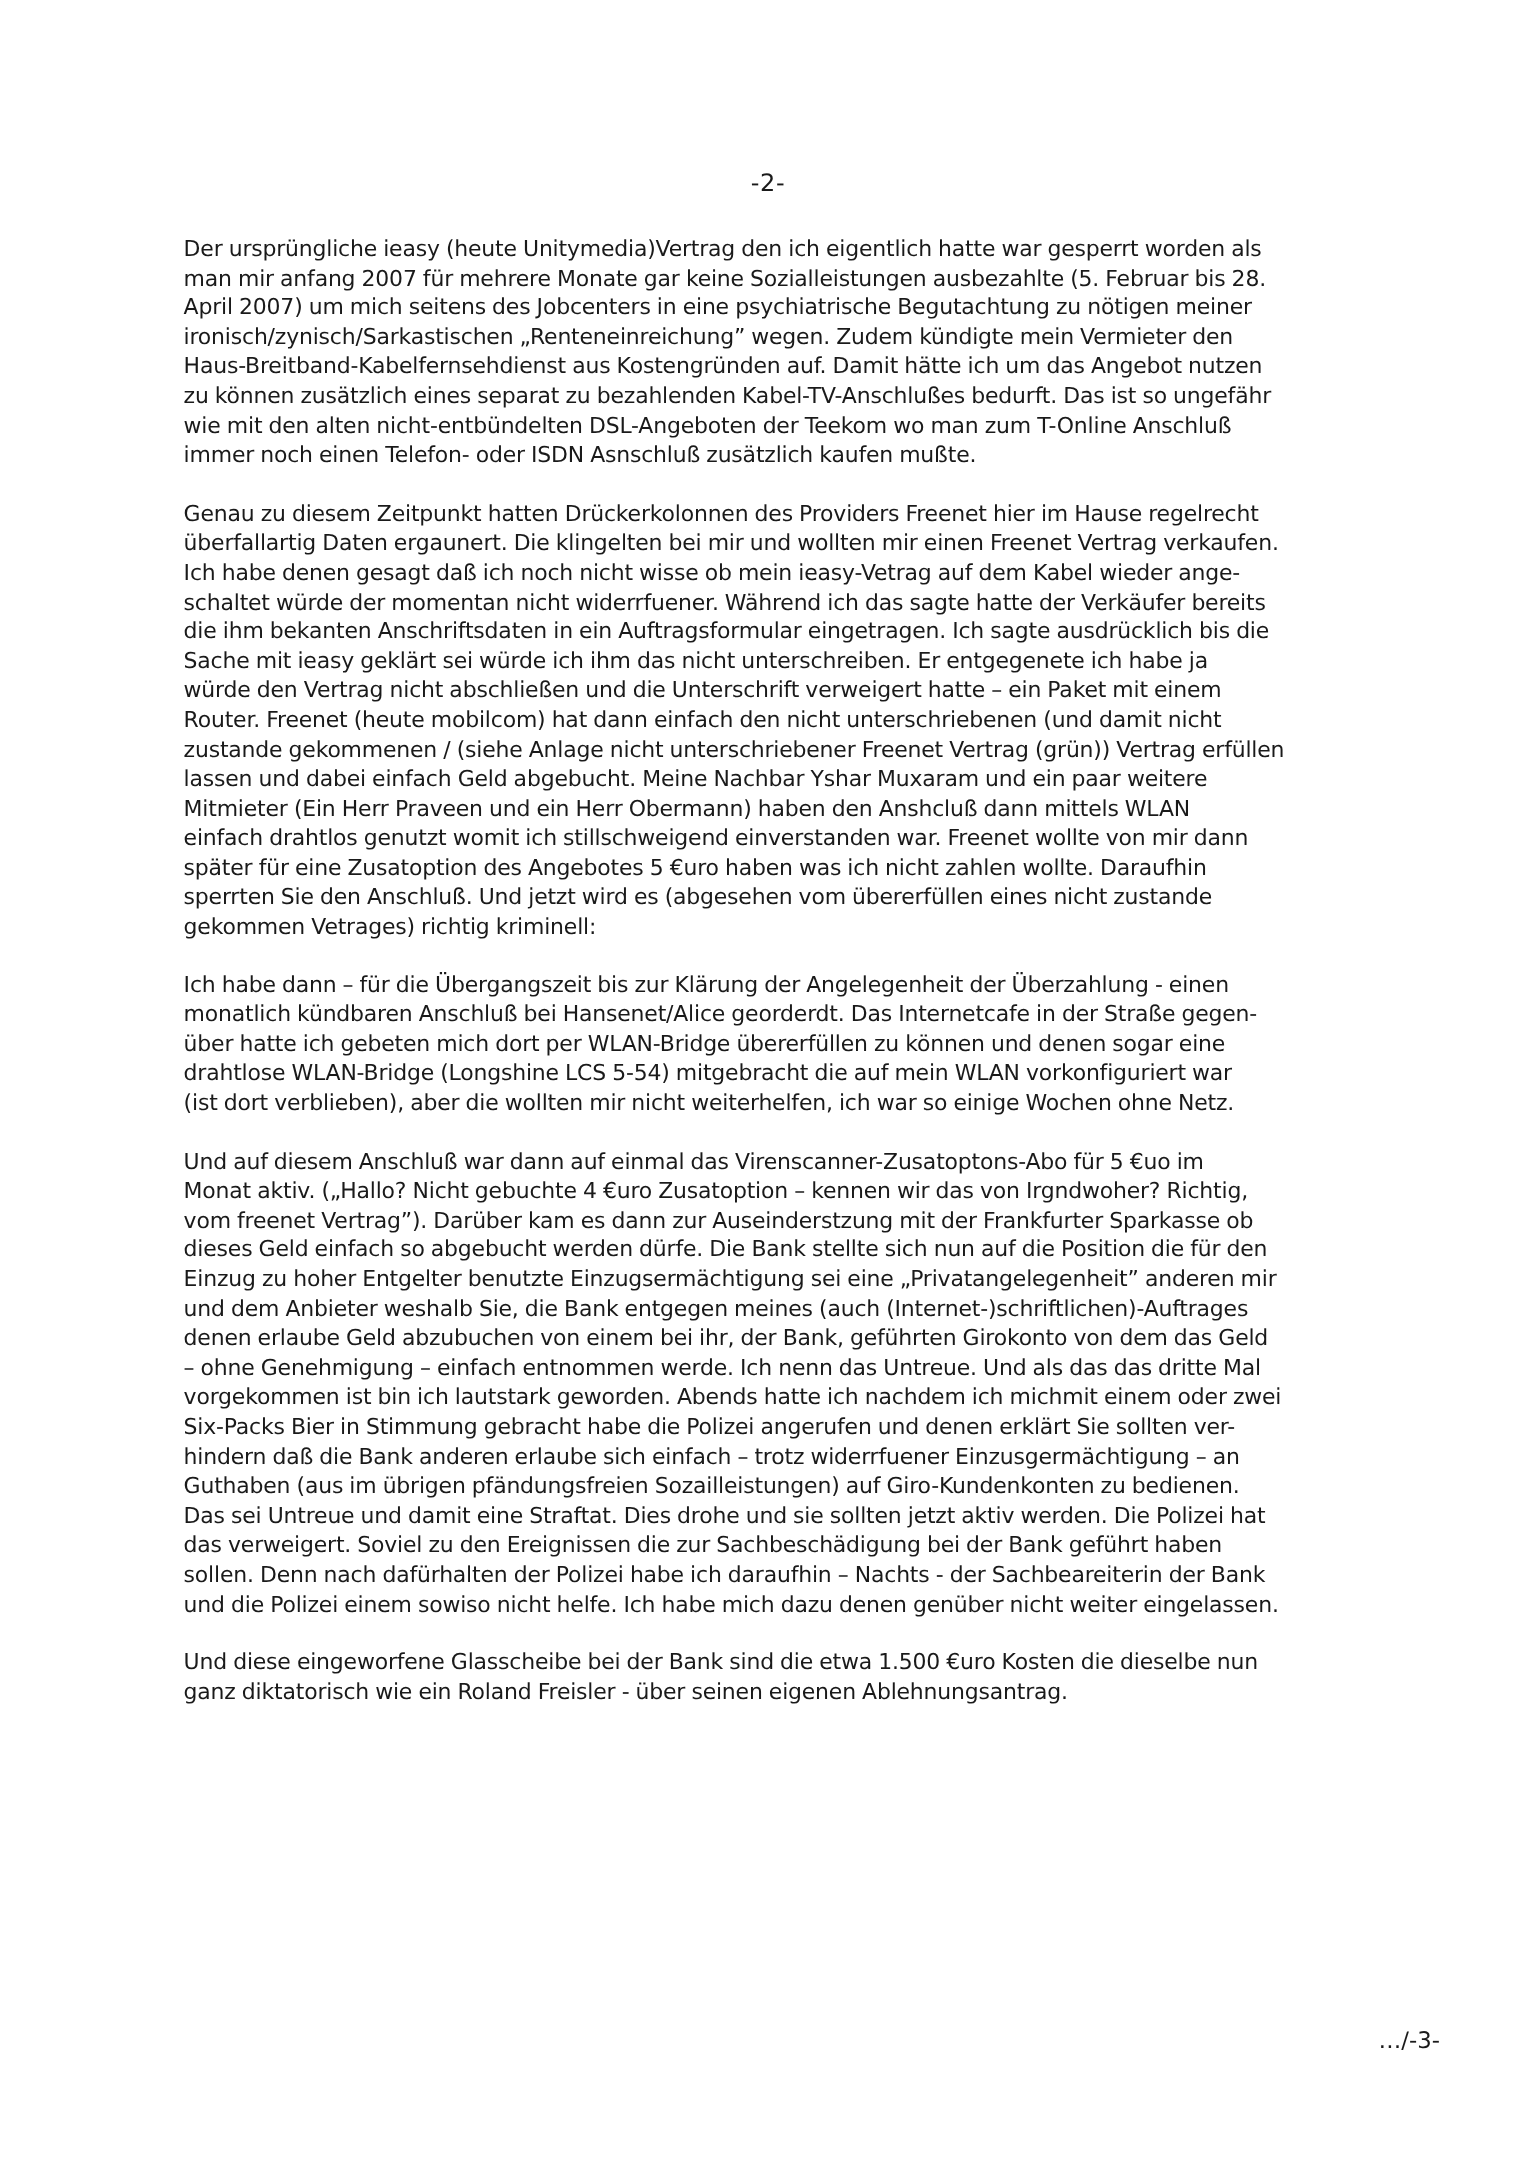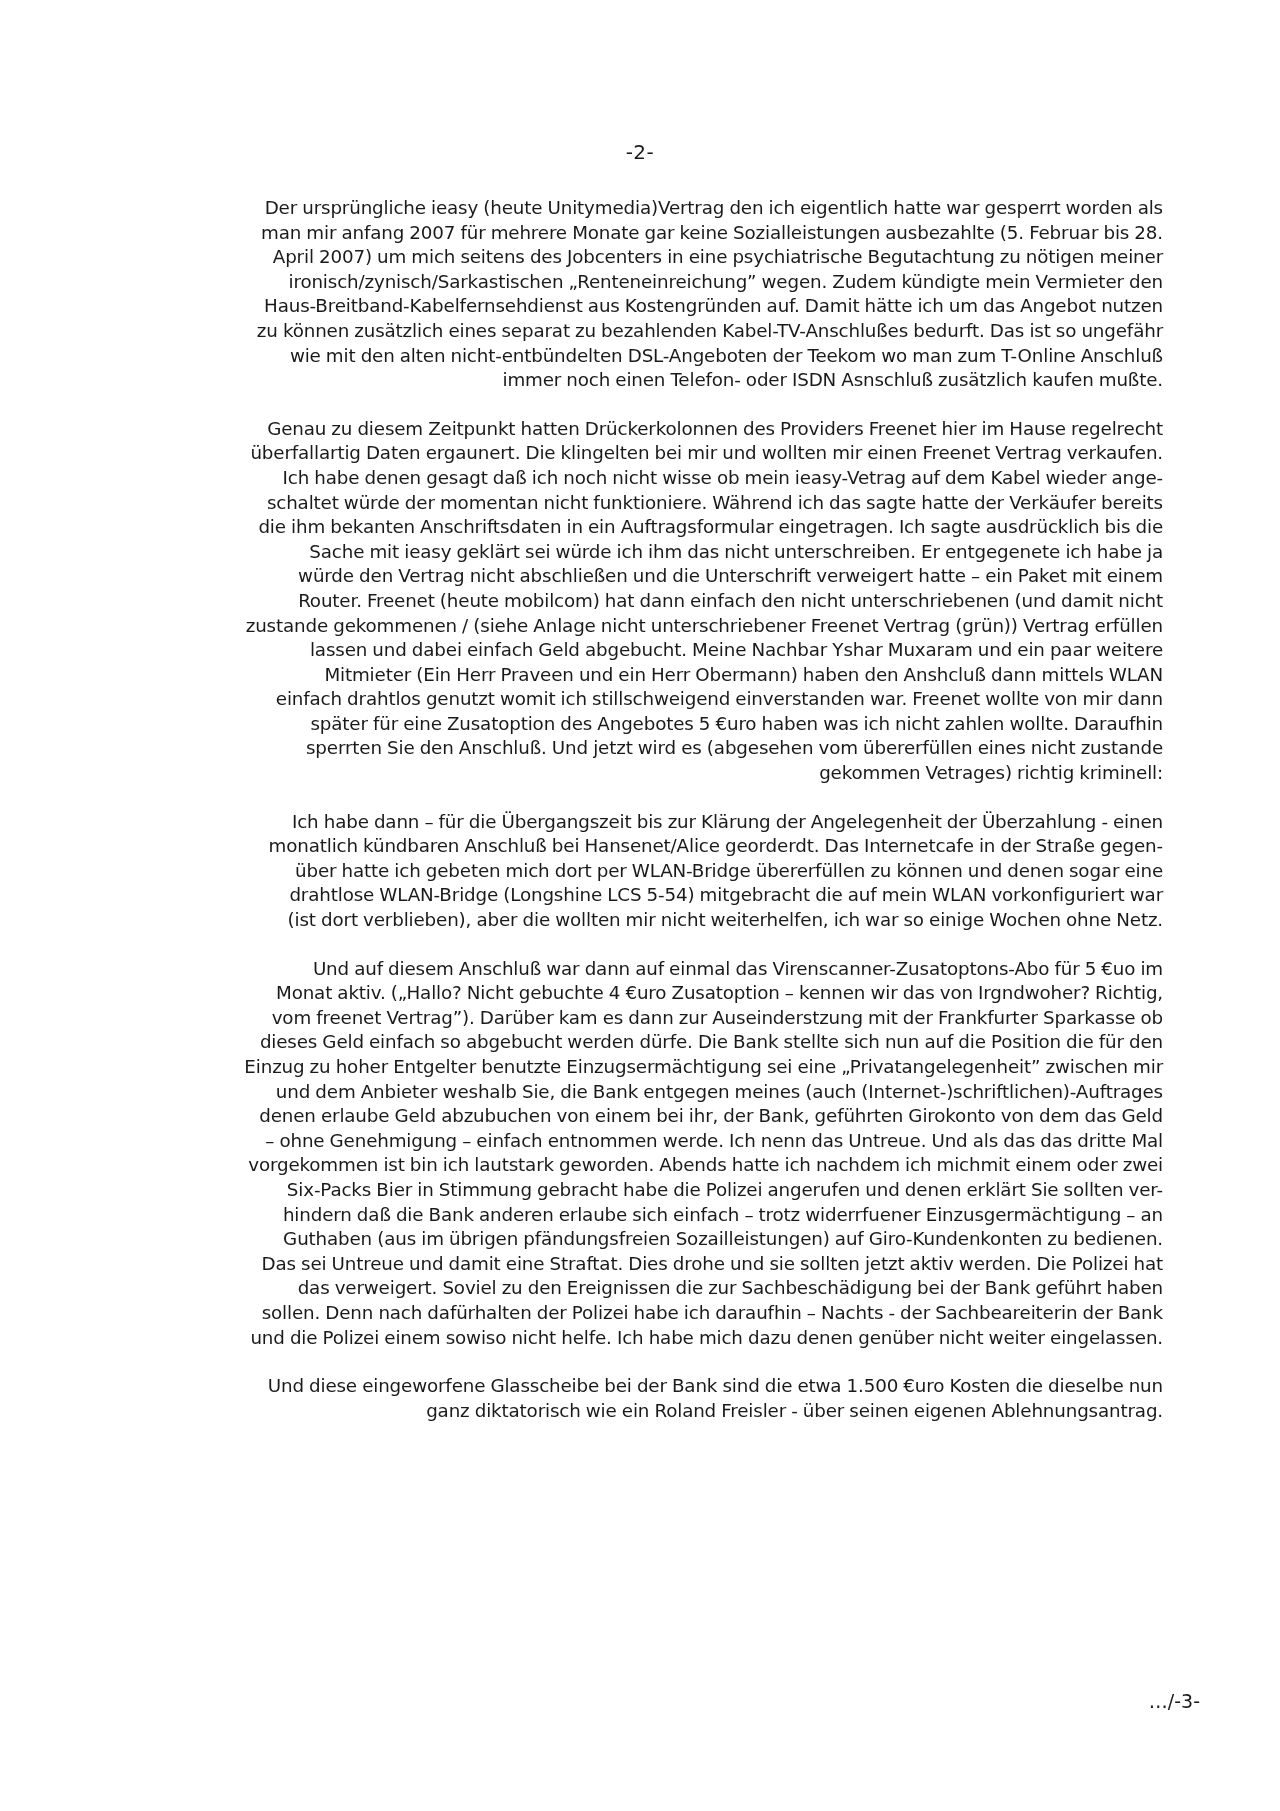--- a/index.html
+++ b/index.html
@@ -21,21 +21,20 @@
       letter-spacing: 0.5px;
     }
     .body-text {
       position: absolute;
       left: 153px;
       top: 196px;
       width: 1010px;
     }
     .paragraph {
       margin: 0 0 24px 0;
-      text-align: right;
     }
     .line {
       display: block;
       white-space: nowrap;
       font-size: 18.3px;
       line-height: 24.6px;
       letter-spacing: -0.15px;
       word-spacing: -0.5px;
     }
     .continuation {
@@ -59,21 +58,21 @@
     <span class="line">Haus-Breitband-Kabelfernsehdienst aus Kostengründen auf. Damit hätte ich um das Angebot nutzen</span>
     <span class="line">zu können zusätzlich eines separat zu bezahlenden Kabel-TV-Anschlußes bedurft. Das ist so ungefähr</span>
     <span class="line">wie mit den alten nicht-entbündelten DSL-Angeboten der Teekom wo man zum T-Online Anschluß</span>
     <span class="line">immer noch einen Telefon- oder ISDN Asnschluß zusätzlich kaufen mußte.</span>
   </p>
 
   <p class="paragraph">
     <span class="line">Genau zu diesem Zeitpunkt hatten Drückerkolonnen des Providers Freenet hier im Hause regelrecht</span>
     <span class="line">überfallartig Daten ergaunert. Die klingelten bei mir und wollten mir einen Freenet Vertrag verkaufen.</span>
     <span class="line">Ich habe denen gesagt daß ich noch nicht wisse ob mein ieasy-Vetrag auf dem Kabel wieder ange-</span>
-    <span class="line">schaltet würde der momentan nicht funktioniere. Während ich das sagte hatte der Verkäufer bereits</span>
+    <span class="line">schaltet würde der momentan nicht widerrfuener. Während ich das sagte hatte der Verkäufer bereits</span>
     <span class="line">die ihm bekanten Anschriftsdaten in ein Auftragsformular eingetragen. Ich sagte ausdrücklich bis die</span>
     <span class="line">Sache mit ieasy geklärt sei würde ich ihm das nicht unterschreiben. Er entgegenete ich habe ja</span>
     <span class="line">würde den Vertrag nicht abschließen und die Unterschrift verweigert hatte – ein Paket mit einem</span>
     <span class="line">Router. Freenet (heute mobilcom) hat dann einfach den nicht unterschriebenen (und damit nicht</span>
     <span class="line">zustande gekommenen / (siehe Anlage nicht unterschriebener Freenet Vertrag (grün)) Vertrag erfüllen</span>
     <span class="line">lassen und dabei einfach Geld abgebucht. Meine Nachbar Yshar Muxaram und ein paar weitere</span>
     <span class="line">Mitmieter (Ein Herr Praveen und ein Herr Obermann) haben den Anshcluß dann mittels WLAN</span>
     <span class="line">einfach drahtlos genutzt womit ich stillschweigend einverstanden war. Freenet wollte von mir dann</span>
     <span class="line">später für eine Zusatoption des Angebotes 5 €uro haben was ich nicht zahlen wollte. Daraufhin</span>
     <span class="line">sperrten Sie den Anschluß. Und jetzt wird es (abgesehen vom übererfüllen eines nicht zustande</span>
@@ -86,21 +85,21 @@
     <span class="line">über hatte ich gebeten mich dort per WLAN-Bridge übererfüllen zu können und denen sogar eine</span>
     <span class="line">drahtlose WLAN-Bridge (Longshine LCS 5-54) mitgebracht die auf mein WLAN vorkonfiguriert war</span>
     <span class="line">(ist dort verblieben), aber die wollten mir nicht weiterhelfen, ich war so einige Wochen ohne Netz.</span>
   </p>
 
   <p class="paragraph">
     <span class="line">Und auf diesem Anschluß war dann auf einmal das Virenscanner-Zusatoptons-Abo für 5 €uo im</span>
     <span class="line">Monat aktiv. („Hallo? Nicht gebuchte 4 €uro Zusatoption – kennen wir das von Irgndwoher? Richtig,</span>
     <span class="line">vom freenet Vertrag”). Darüber kam es dann zur Auseinderstzung mit der Frankfurter Sparkasse ob</span>
     <span class="line">dieses Geld einfach so abgebucht werden dürfe. Die Bank stellte sich nun auf die Position die für den</span>
-    <span class="line">Einzug zu hoher Entgelter benutzte Einzugsermächtigung sei eine „Privatangelegenheit” zwischen mir</span>
+    <span class="line">Einzug zu hoher Entgelter benutzte Einzugsermächtigung sei eine „Privatangelegenheit” anderen mir</span>
     <span class="line">und dem Anbieter weshalb Sie, die Bank entgegen meines (auch (Internet-)schriftlichen)-Auftrages</span>
     <span class="line">denen erlaube Geld abzubuchen von einem bei ihr, der Bank, geführten Girokonto von dem das Geld</span>
     <span class="line">– ohne Genehmigung – einfach entnommen werde. Ich nenn das Untreue. Und als das das dritte Mal</span>
     <span class="line">vorgekommen ist bin ich lautstark geworden. Abends hatte ich nachdem ich michmit einem oder zwei</span>
     <span class="line">Six-Packs Bier in Stimmung gebracht habe die Polizei angerufen und denen erklärt Sie sollten ver-</span>
     <span class="line">hindern daß die Bank anderen erlaube sich einfach – trotz widerrfuener Einzusgermächtigung – an</span>
     <span class="line">Guthaben (aus im übrigen pfändungsfreien Sozailleistungen) auf Giro-Kundenkonten zu bedienen.</span>
     <span class="line">Das sei Untreue und damit eine Straftat. Dies drohe und sie sollten jetzt aktiv werden. Die Polizei hat</span>
     <span class="line">das verweigert. Soviel zu den Ereignissen die zur Sachbeschädigung bei der Bank geführt haben</span>
     <span class="line">sollen. Denn nach dafürhalten der Polizei habe ich daraufhin – Nachts - der Sachbeareiterin der Bank</span>

